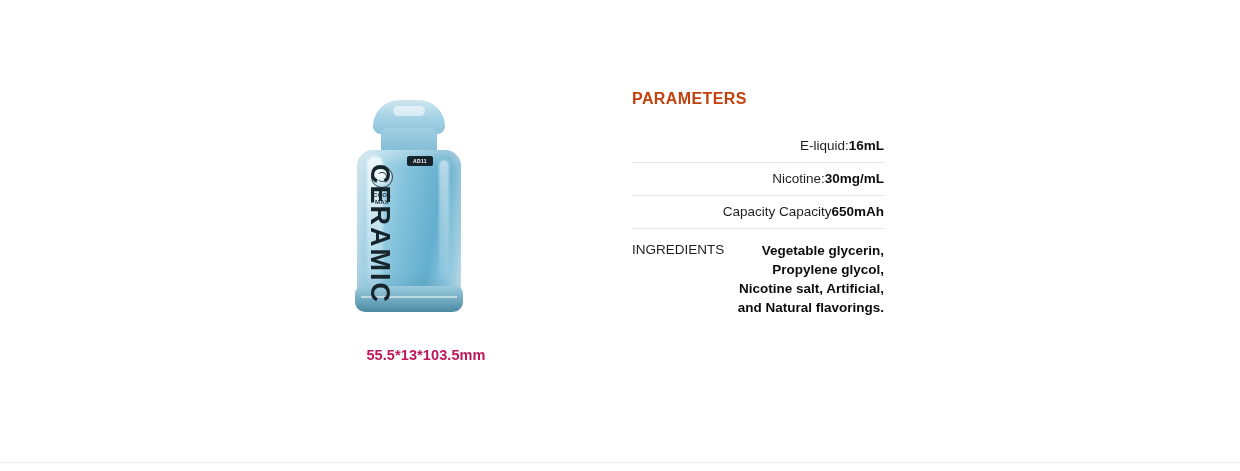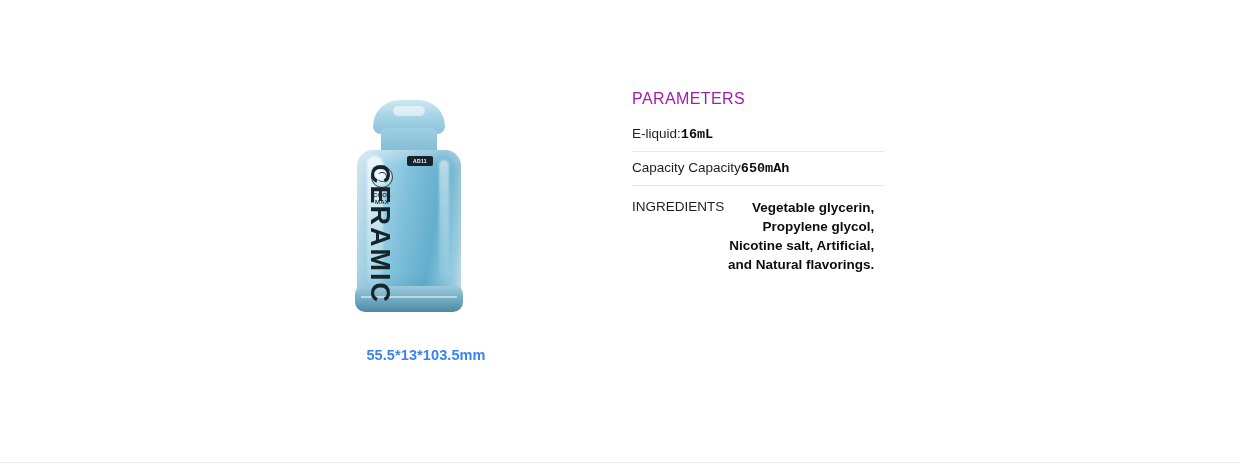--- a/index.html
+++ b/index.html
@@ -188,63 +188,63 @@
     color: #16242c;
     transform: rotate(90deg);
     transform-origin: left top;
     white-space: nowrap;
   }
 
   .dimension-label {
     margin-top: 32px;
     font-size: 14.5px;
     font-weight: bold;
-    color: #3b82f6;
+    color: #be185d;
     letter-spacing: 0.1px;
     margin-left: 32px;
   }
 
   
   .params-panel {
     position: absolute;
     left: 632px;
     top: 90px;
     width: 252px;
   }
   .params-title {
     font-size: 16px;
-    font-weight: normal;
+    font-weight: bold;
     letter-spacing: 0.4px;
-    color: #a21caf;
-    margin-bottom: 10px;
+    color: #c2410c;
+    margin-bottom: 22px;
   }
   .param-row {
     display: flex;
-    justify-content: flex-start;
+    justify-content: flex-end;
     align-items: baseline;
     padding: 8px 0 9px 0;
     border-bottom: 1px solid #e6e6e6;
   }
   .param-row:last-of-type {
     border-bottom: none;
   }
   .param-label {
     font-size: 13.5px;
     color: #1f1f1f;
     font-weight: normal;
   }
   .param-value {
     font-size: 13.5px;
     color: #0d0d0d;
     font-weight: bold;
     text-align: right;
-    font-family: Liberation Mono, monospace;
   }
   .ingredients-row {
     display: flex;
+    justify-content: space-between;
     align-items: flex-start;
     padding-top: 12px;
   }
   .ingredients-label {
     font-size: 13.5px;
     color: #1f1f1f;
     white-space: nowrap;
     padding-top: 1px;
   }
   .ingredients-value {
@@ -289,20 +289,24 @@
   </div>
 
   <div class="params-panel">
     <div class="params-title">PARAMETERS</div>
 
     <div class="param-row">
       <span class="param-label">E-liquid:</span>
       <span class="param-value">16mL</span>
     </div>
 
+    <div class="param-row">
+      <span class="param-label">Nicotine:</span>
+      <span class="param-value">30mg/mL</span>
+    </div>
 
     <div class="param-row">
       <span class="param-label">Capacity Capacity</span>
       <span class="param-value">650mAh</span>
     </div>
 
 
     <div class="ingredients-row">
       <span class="ingredients-label">INGREDIENTS</span>
       <span class="ingredients-value">Vegetable glycerin, Propylene glycol, Nicotine salt, Artificial, and Natural flavorings.</span>

